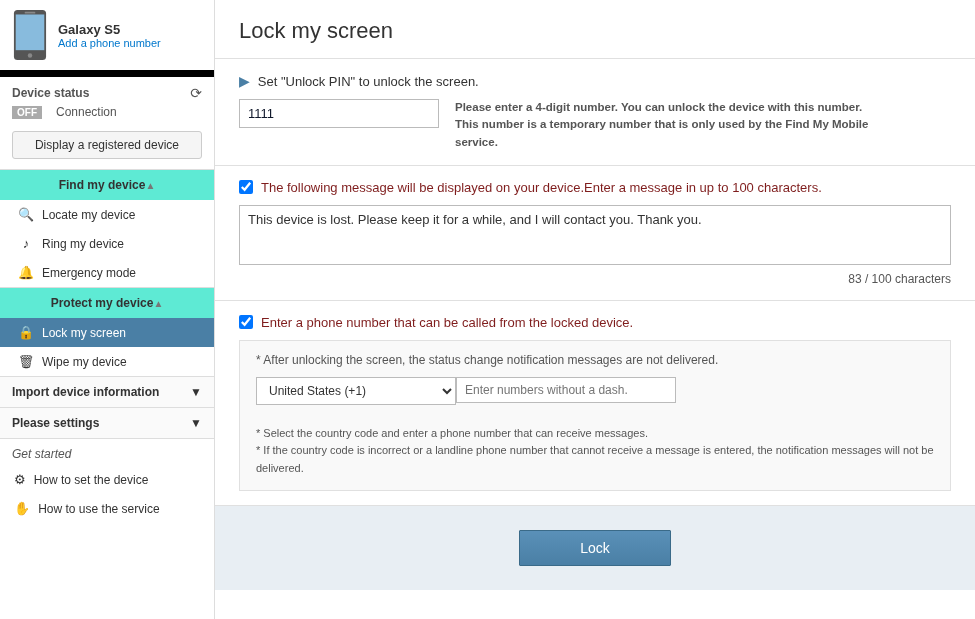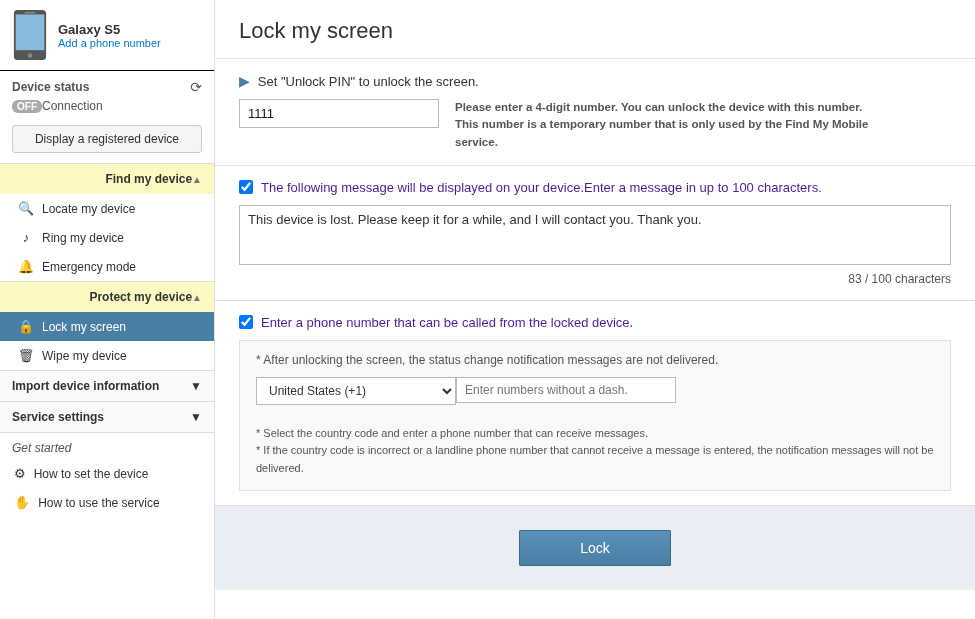--- a/index.html
+++ b/index.html
@@ -22,21 +22,21 @@
       display: flex;
       flex-direction: column;
       height: 619px;
       overflow-y: auto;
     }
 
     .device-header {
       display: flex;
       align-items: center;
       padding: 10px 12px;
-      border-bottom: 1px solid #000000;
+      border-bottom: 7px solid #000000;
     }
     .device-icon {
       width: 36px;
       height: 50px;
       margin-right: 10px;
       flex-shrink: 0;
     }
     .device-info .device-name {
       font-weight: bold;
       font-size: 13px;
@@ -68,22 +68,22 @@
       display: flex;
       align-items: center;
       padding: 0 12px 8px 12px;
     }
     .off-badge {
       background: #aaa;
       color: #fff;
       font-size: 10px;
       font-weight: bold;
       padding: 1px 5px;
-      border-radius: 6px;
-      margin-right: 0;
+      border-radius: 0;
+      margin-right: 14px;
     }
     .connection-text {
       font-size: 12px;
       color: #555;
     }
 
     .display-btn {
       margin: 4px 12px 10px 12px;
       padding: 6px 10px;
       background: #f5f5f5;
@@ -94,27 +94,27 @@
       color: #333;
       text-align: center;
     }
 
     .sidebar-section {
       border-top: 1px solid #ddd;
     }
     .sidebar-section-header {
       display: flex;
       align-items: center;
-      justify-content: flex-end;
+      justify-content: center;
       padding: 8px 12px;
       font-weight: bold;
       font-size: 12px;
       color: #333;
       cursor: pointer;
-      background: #fef9c3;
+      background: #5eead4;
     }
     .sidebar-section-header .arrow {
       font-size: 10px;
       color: #777;
     }
 
     .sidebar-item {
       display: flex;
       align-items: center;
       padding: 7px 12px 7px 18px;
@@ -237,21 +237,21 @@
       align-items: center;
       margin-bottom: 10px;
     }
     .checkbox-row input[type=checkbox] {
       margin-right: 8px;
       width: 14px;
       height: 14px;
     }
     .checkbox-label {
       font-size: 13px;
-      color: #4c1d95;
+      color: #7f1d1d;
     }
     .message-textarea {
       width: 100%;
       height: 60px;
       border: 1px solid #bbb;
       padding: 6px 8px;
       font-size: 13px;
       color: #333;
       resize: none;
       outline: none;
@@ -405,21 +405,21 @@
       <span>Wipe my device</span>
     </div>
   </div>
 
   <div class="sidebar-section-header2">
     <span>Import device information</span>
     <span class="arrow">▼</span>
   </div>
 
   <div class="sidebar-section-header2">
-    <span>Service settings</span>
+    <span>Please settings</span>
     <span class="arrow">▼</span>
   </div>
 
   <div class="get-started-label">Get started</div>
   <div class="sidebar-item-plain">
     <span class="item-icon">⚙</span>
     <span>How to set the device</span>
   </div>
   <div class="sidebar-item-plain">
     <span class="item-icon">✋</span>

